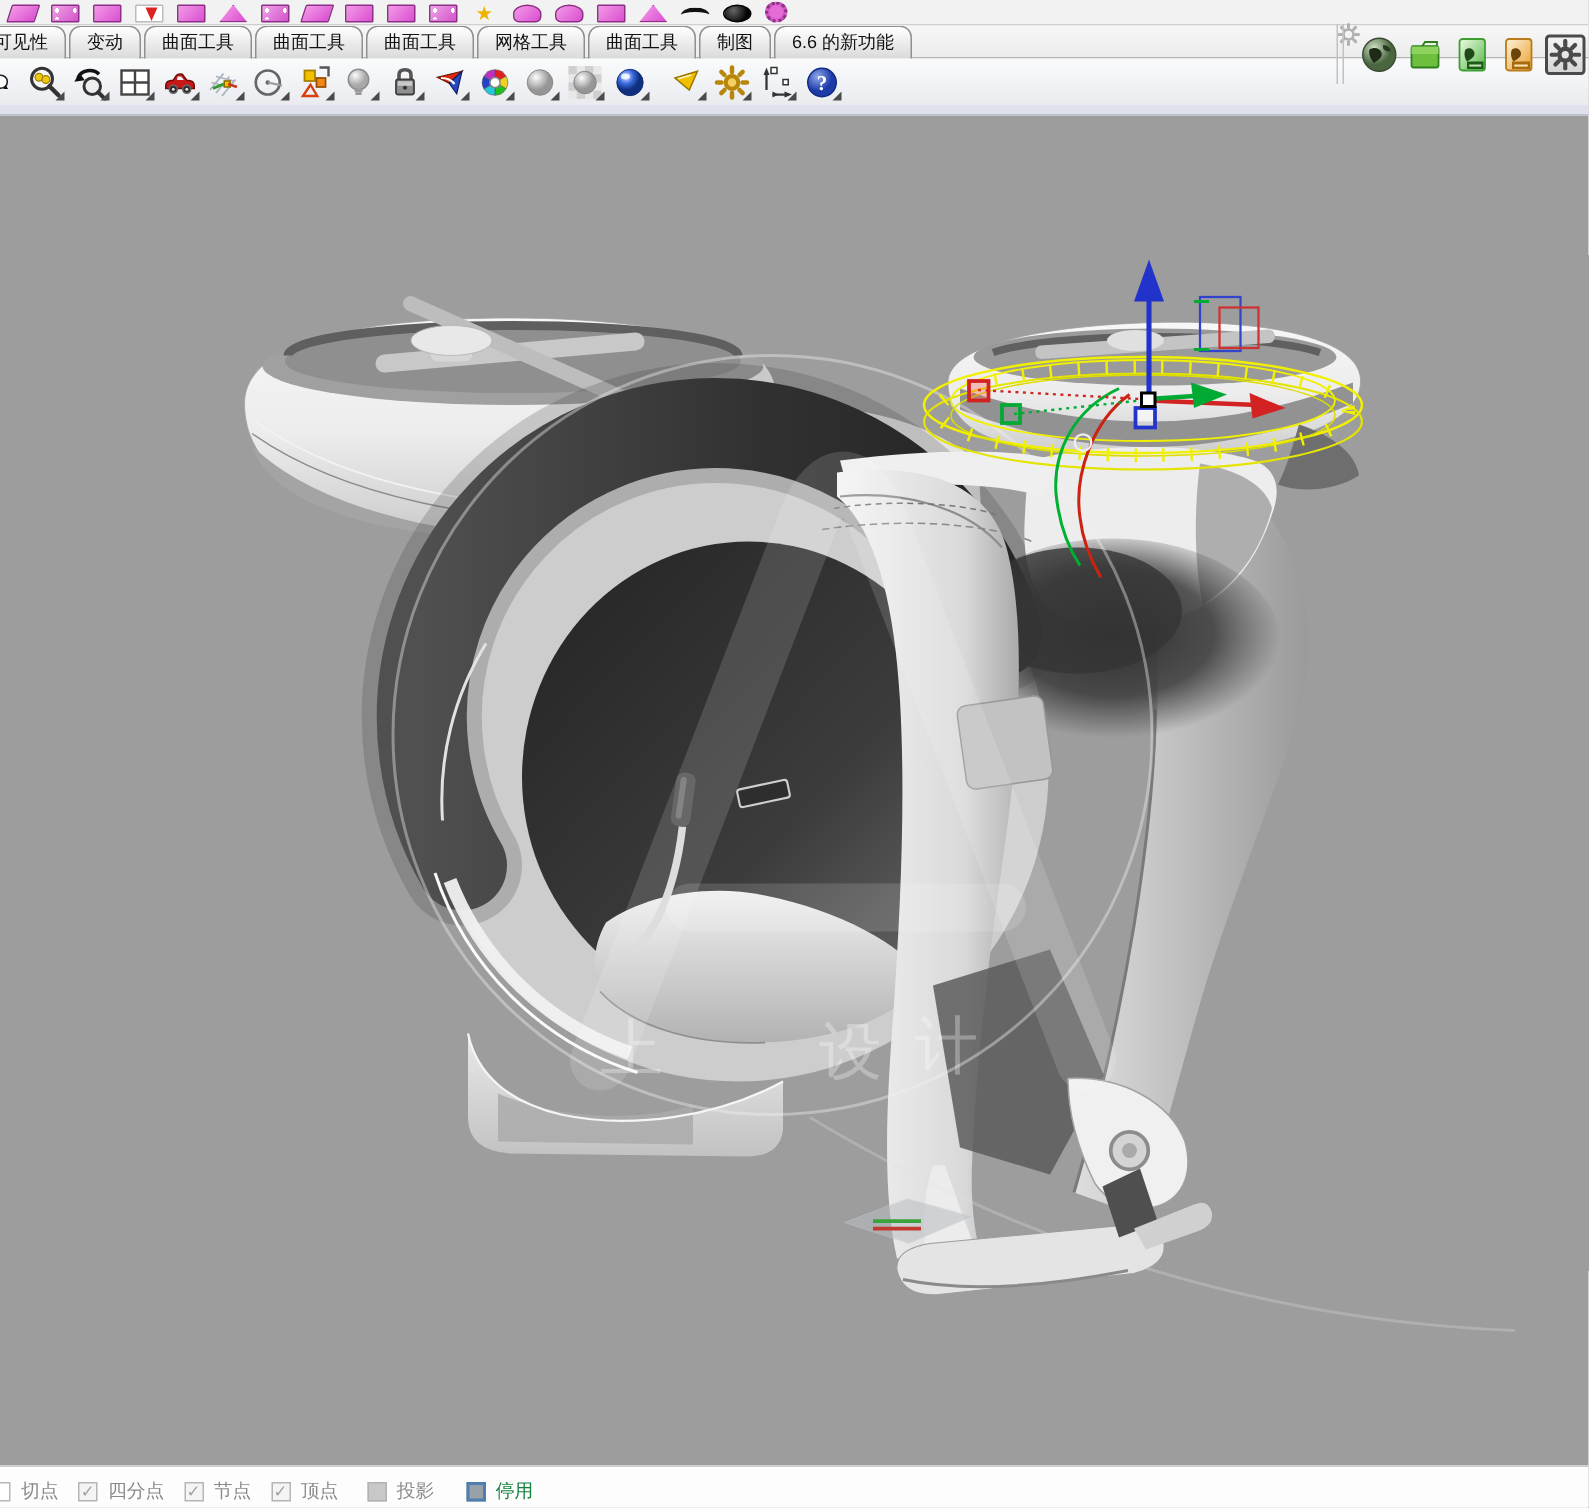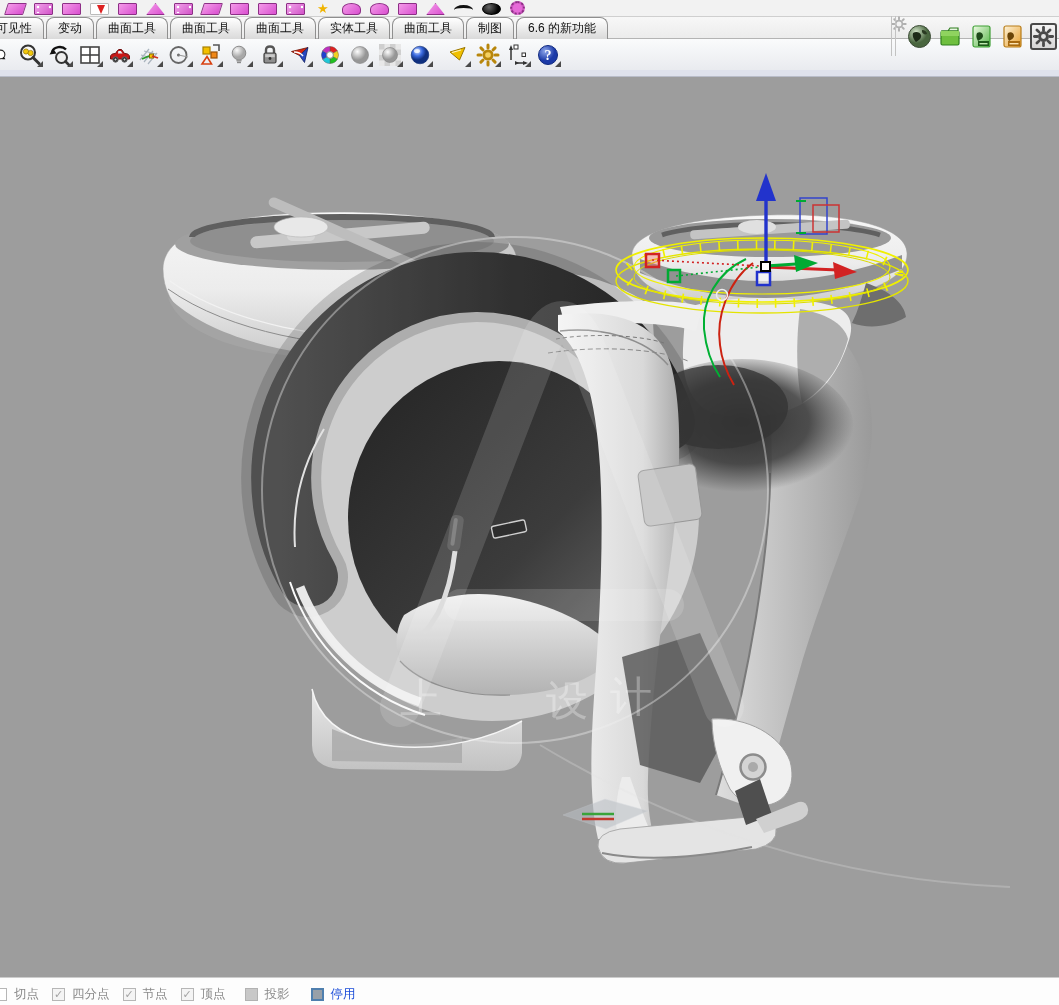--- a/index.html
+++ b/index.html
@@ -56,21 +56,21 @@
   
   .statusbar{height:34px;background:#fdfdfd;border-top:1px solid #cccccc;
     display:flex;align-items:center;font-size:12.5px;color:#8a8a8a;gap:7px;padding-left:0;}
   .cb{width:13px;height:13px;border:1px solid #b6b6b6;background:#fff;display:inline-flex;
     align-items:center;justify-content:center;font-size:11px;color:#a2a2a2;flex:0 0 auto;}
   .cb.cut{margin-left:-6px;}
   .cb.checked{background:#f4f4f4;}
   .sq-proj{width:13px;height:13px;background:#c8c8c8;border:1px solid #b2b2b2;flex:0 0 auto;margin-left:6px;}
   .sq-dis{width:13px;height:13px;background:#98a0a8;border:2px solid #4f7fae;flex:0 0 auto;margin-left:8px;}
   .oslabel{margin-right:6px;}
-  .dislabel{color:#1d4ed8;}
+  .dislabel{color:#15803d;}
   
   .bstrip{height:7px;background:linear-gradient(#e6eaf1,#ccd3dd);position:relative;border-top:1px solid #eef1f6;}
   .bstrip i{position:absolute;top:1px;bottom:0;width:1px;background:#aab2bf;}
 </style>
 </head>
 <body>
 
 <div class="toprow">
     <span class="mg mg-slab"></span>
     <span class="mg mg-dots"></span>
@@ -92,21 +92,21 @@
     <span class="mg mg-sphere"></span>
     <span class="mg mg-gear"></span>
   </div>
 
 <div class="tabbar">
   <span class="tab first">可见性</span>
   <span class="tab">变动</span>
   <span class="tab">曲面工具</span>
   <span class="tab">曲面工具</span>
   <span class="tab">曲面工具</span>
-  <span class="tab">实体工具</span>
+  <span class="tab">网格工具</span>
   <span class="tab">曲面工具</span>
   <span class="tab">制图</span>
   <span class="tab">6.6 的新功能</span>
   <span class="tabgear">
     <svg width="16" height="16" viewBox="0 0 24 24">
       <circle cx="12" cy="12" r="5" fill="none" stroke="#b0b0b0" stroke-width="2.5"></circle>
       <g stroke="#b0b0b0" stroke-width="3" stroke-linecap="round">
         <line x1="12" y1="2" x2="12" y2="5"></line>
           <line x1="12" y1="19" x2="12" y2="22"></line>
         <line x1="2" y1="12" x2="5" y2="12"></line>

